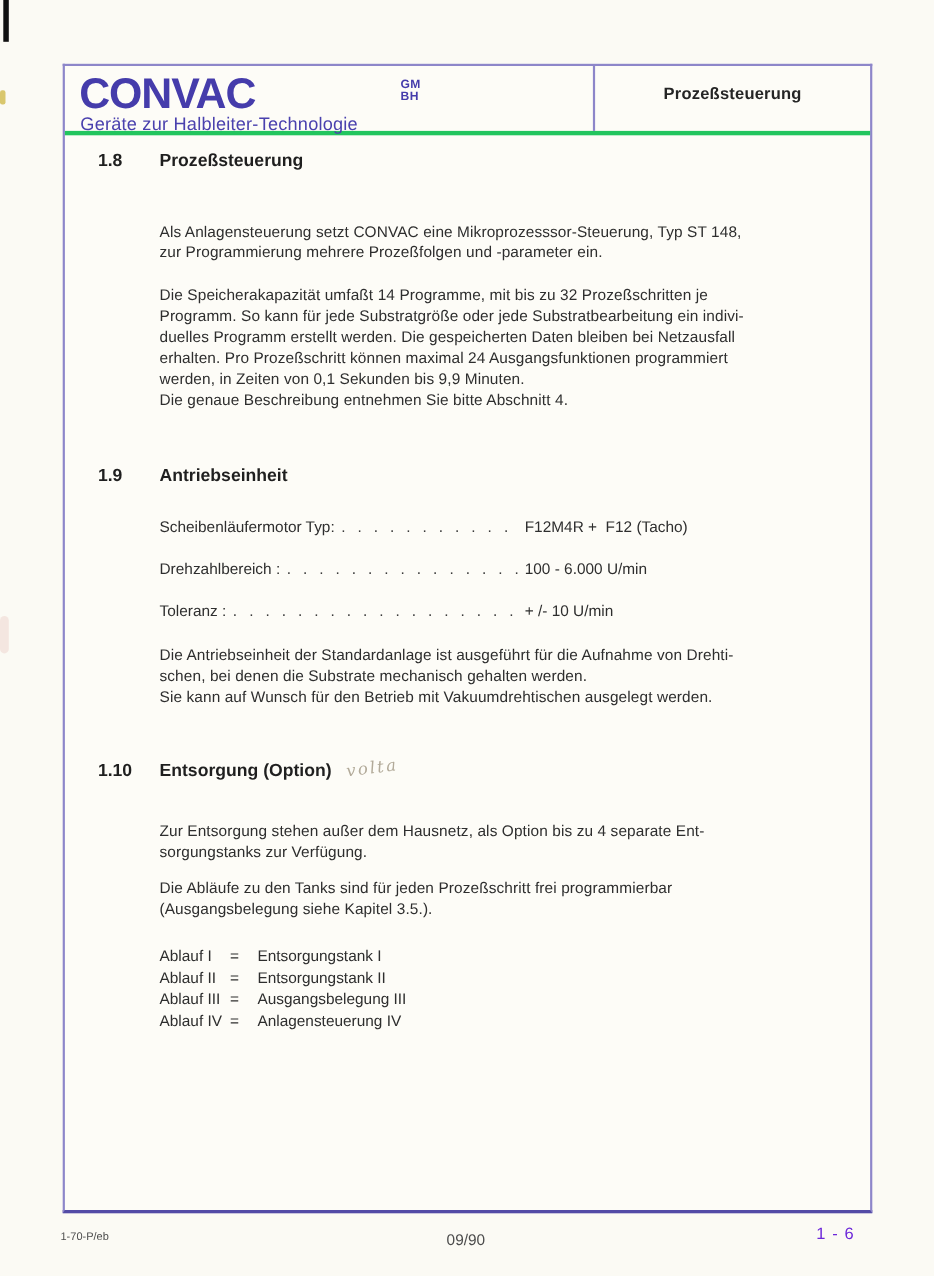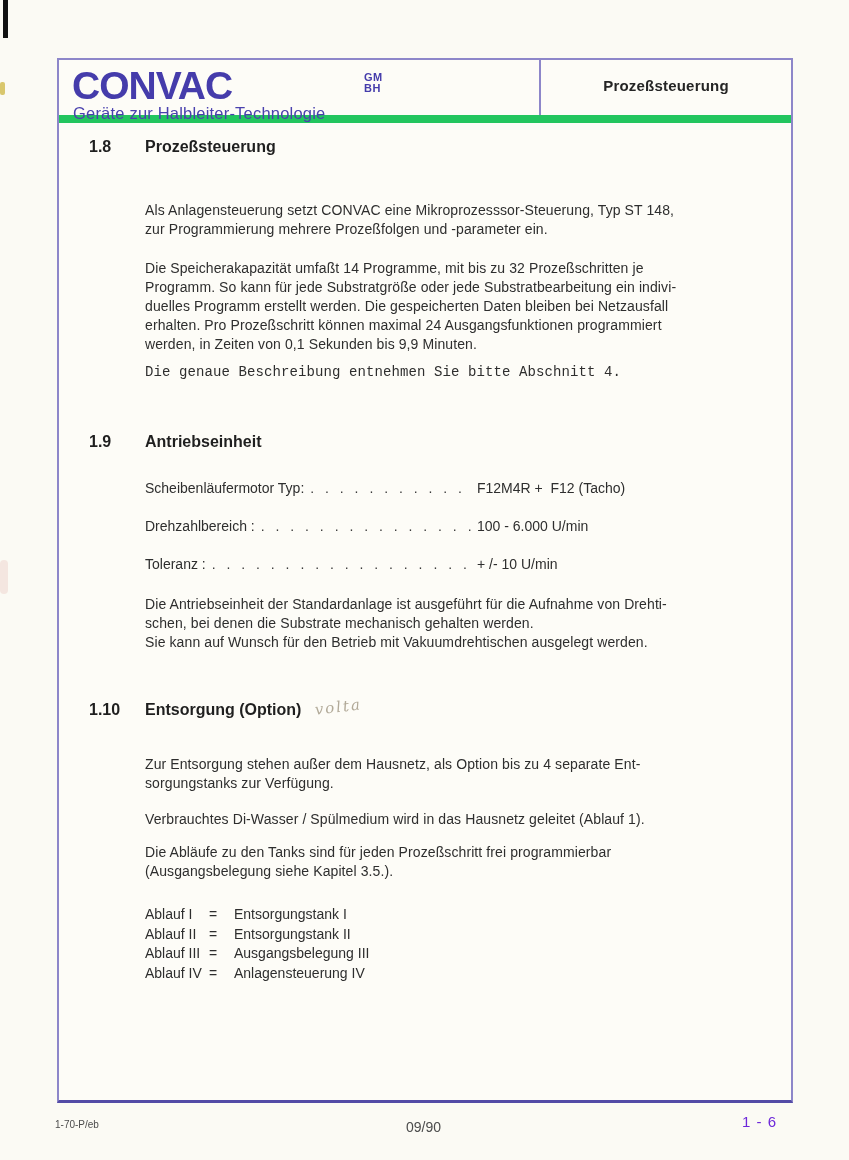--- a/index.html
+++ b/index.html
@@ -17,21 +17,21 @@
   .artifact-smudge { position:absolute; left:0; top:560px; width:8px; height:34px; background:#f0d9d2; border-radius:4px; opacity:.6; }
 
   
   .frame {
     position:absolute; left:57px; top:58px; width:736px; height:1045px;
     border:2px solid #8d86c9;
     border-bottom:3px solid #534ba6;
     background:#fdfcf7;
   }
   .header-row {
-    display:flex; height:63px; border-bottom:8px solid #22c55e;
+    display:flex; height:63px; border-bottom:4px solid #22c55e;
   }
   .logo-cell { flex:1; position:relative; }
   .logo-word {
     position:absolute; left:13px; top:6px;
     font-size:39px; font-weight:bold; letter-spacing:-1px;
     color:#453cab; line-height:1;
   }
   .logo-suffix {
     position:absolute; left:305px; top:12px;
     font-size:11px; font-weight:bold; color:#453cab; line-height:11px;
@@ -103,21 +103,21 @@
       <span class="sec-num">1.8</span>
       <span>Prozeßsteuerung</span>
     </div>
     <div class="para" style="margin-top:44px;">Als Anlagensteuerung setzt CONVAC eine Mikroprozesssor-Steuerung, Typ ST 148,
 zur Programmierung mehrere Prozeßfolgen und -parameter ein.</div>
     <div class="para" style="margin-top:20px;">Die Speicherakapazität umfaßt 14 Programme, mit bis zu 32 Prozeßschritten je
 Programm. So kann für jede Substratgröße oder jede Substratbearbeitung ein indivi-
 duelles Programm erstellt werden. Die gespeicherten Daten bleiben bei Netzausfall
 erhalten. Pro Prozeßschritt können maximal 24 Ausgangsfunktionen programmiert
 werden, in Zeiten von 0,1 Sekunden bis 9,9 Minuten.</div>
-    <div class="para" style="margin-top:9px;font-family:Liberation Mono, monospace;">Die genaue Beschreibung entnehmen Sie bitte Abschnitt 4.</div>
+    <div class="para" style="">Die genaue Beschreibung entnehmen Sie bitte Abschnitt 4.</div>
 
     <div class="sec-heading" style="margin-top:50px;">
       <span class="sec-num">1.9</span>
       <span>Antriebseinheit</span>
     </div>
     <div class="specs" style="margin-top:27px;">
       <div class="spec-row">
         <span class="spec-label">Scheibenläufermotor Typ:</span>
         <span class="spec-dots">. . . . . . . . . . . . .</span>
         <span class="spec-value">F12M4R +  F12 (Tacho)</span>
@@ -137,21 +137,20 @@
 schen, bei denen die Substrate mechanisch gehalten werden.
 Sie kann auf Wunsch für den Betrieb mit Vakuumdrehtischen ausgelegt werden.</div>
 
     <div class="sec-heading" style="margin-top:48px;">
       <span class="sec-num">1.10</span>
       <span>Entsorgung (Option)</span>
       <span class="annotation">volta</span>
     </div>
     <div class="para" style="margin-top:35px;">Zur Entsorgung stehen außer dem Hausnetz, als Option bis zu 4 separate Ent-
 sorgungstanks zur Verfügung.</div>
-    <div class="para" style="margin-top:17px;">Verbrauchtes Di-Wasser / Spülmedium wird in das Hausnetz geleitet (Ablauf 1).</div>
     <div class="para" style="margin-top:14px;">Die Abläufe zu den Tanks sind für jeden Prozeßschritt frei programmierbar
 (Ausgangsbelegung siehe Kapitel 3.5.).</div>
 
     <div class="tanklist" style="margin-top:24px;">
       <div class="tank-row">
         <span class="tank-label">Ablauf I</span>
         <span class="tank-eq">=</span>
         <span>Entsorgungstank I</span>
       </div>
       <div class="tank-row">

